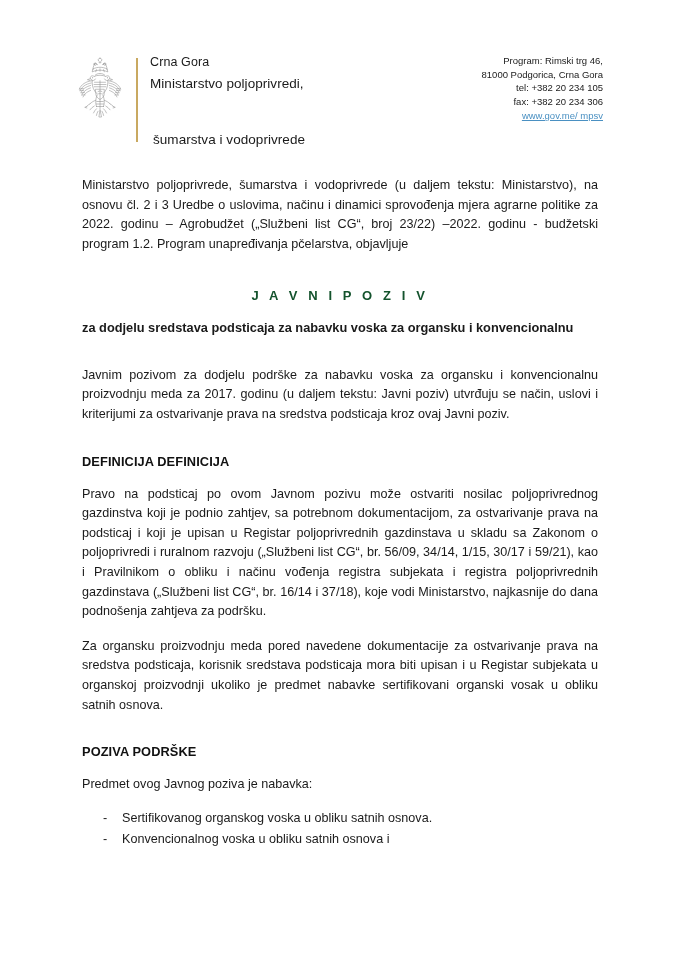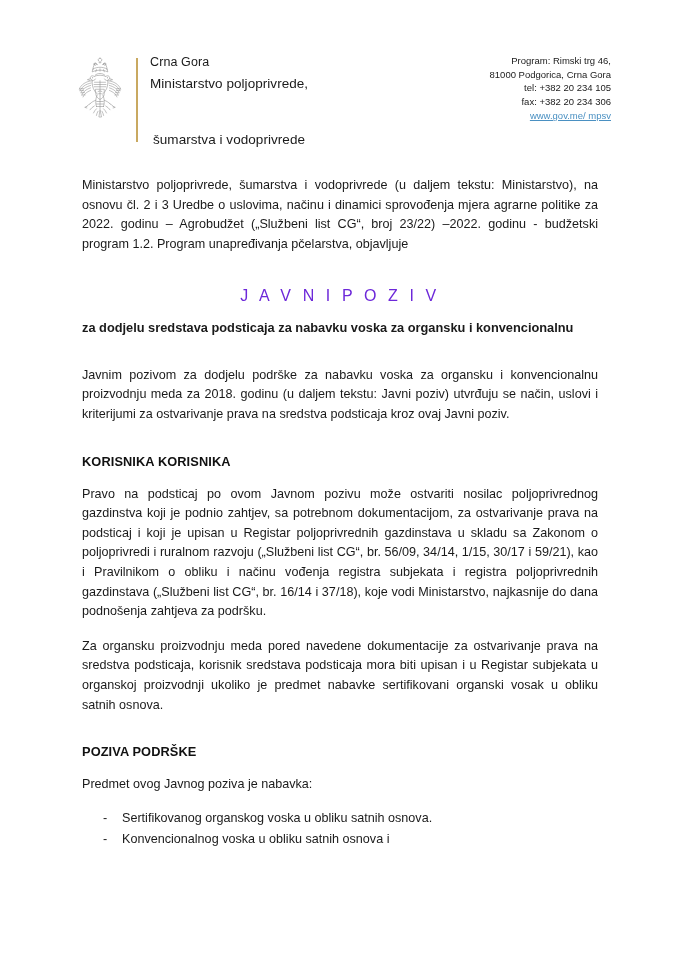--- a/index.html
+++ b/index.html
@@ -20,21 +20,21 @@
   .page {
     position: absolute;
     inset: 0;
     background: #ffffff;
   }
 
   
   .header {
     position: absolute;
     left: 0;
-    right: 0;
+    right: 8px;
     top: 44px;
     height: 96px;
   }
 
   .letterhead {
     position: absolute;
     left: 72px;
     top: 10px;
     display: flex;
     align-items: stretch;
@@ -117,24 +117,24 @@
   .intro {
     margin-bottom: 0;
   }
 
   .title-block {
     margin-top: 32px;
     text-align: center;
   }
 
   .doc-title {
-    font-size: 16px;
-    font-weight: normal;
+    font-size: 13px;
+    font-weight: bold;
     letter-spacing: 3.6px;
-    color: #6d28d9;
+    color: #14532d;
     line-height: 20px;
   }
 
   .doc-subtitle {
     margin-top: 12px;
     font-size: 12.8px;
     font-weight: bold;
     line-height: 19.5px;
     text-align: justify;
     color: #1a1a1a;
@@ -252,21 +252,21 @@
           <path d="M52 114.5c-1.5 2.6-2.6 5.4-3.2 8.4M60 114.5c1.5 2.6 2.6 5.4 3.2 8.4"></path>
           <path d="M56 112l-2.2 14h4.4z"></path>
         </g>
       </svg>
 
       <div class="letterhead-divider"></div>
 
       <div class="letterhead-text">
         <div class="org-country">Crna Gora</div>
         <div class="org-ministry">
-          <span>Ministarstvo poljoprivrede,</span>
+          <span>Ministarstvo poljoprivredi,</span>
           <span class="line2">šumarstva i vodoprivrede</span>
         </div>
       </div>
     </div>
 
     <div class="contact">
       <div>Program: Rimski trg 46,</div>
       <div>81000 Podgorica, Crna Gora</div>
       <div>tel: +382 20 234 105</div>
       <div>fax: +382 20 234 306</div>
@@ -278,26 +278,26 @@
 
     <p class="body-text intro">Ministarstvo poljoprivrede, šumarstva i vodoprivrede (u daljem tekstu: Ministarstvo), na osnovu čl. 2 i 3 Uredbe o uslovima, načinu i dinamici sprovođenja mjera agrarne politike za 2022. godinu – Agrobudžet („Službeni list CG“, broj 23/22) –2022. godinu - budžetski program 1.2. Program unapređivanja pčelarstva, objavljuje</p>
 
     <div class="title-block">
       <div class="doc-title">J A V N I   P O Z I V</div>
     </div>
     <div class="doc-subtitle">za dodjelu sredstava podsticaja za nabavku voska za organsku i konvencionalnu</div>
 
     <div class="section">
       <div class="section-body">
-        <p class="body-text">Javnim pozivom za dodjelu podrške za nabavku voska za organsku i konvencionalnu proizvodnju meda za 2018. godinu (u daljem tekstu: Javni poziv) utvrđuju se način, uslovi i kriterijumi za ostvarivanje prava na sredstva podsticaja kroz ovaj Javni poziv.</p>
+        <p class="body-text">Javnim pozivom za dodjelu podrške za nabavku voska za organsku i konvencionalnu proizvodnju meda za 2017. godinu (u daljem tekstu: Javni poziv) utvrđuju se način, uslovi i kriterijumi za ostvarivanje prava na sredstva podsticaja kroz ovaj Javni poziv.</p>
       </div>
     </div>
 
     <div class="section">
-      <h2 class="section-heading">KORISNIKA KORISNIKA</h2>
+      <h2 class="section-heading">DEFINICIJA DEFINICIJA</h2>
       <div class="section-body">
         <p class="body-text">Pravo na podsticaj po ovom Javnom pozivu može ostvariti nosilac poljoprivrednog gazdinstva koji je podnio zahtjev, sa potrebnom dokumentacijom, za ostvarivanje prava na podsticaj i koji je upisan u Registar poljoprivrednih gazdinstava u skladu sa Zakonom o poljoprivredi i ruralnom razvoju („Službeni list CG“, br. 56/09, 34/14, 1/15, 30/17 i 59/21), kao i Pravilnikom o obliku i načinu vođenja registra subjekata i registra poljoprivrednih gazdinstava („Službeni list CG“, br. 16/14 i 37/18), koje vodi Ministarstvo, najkasnije do dana podnošenja zahtjeva za podršku.</p>
         <p class="body-text">Za organsku proizvodnju meda pored navedene dokumentacije za ostvarivanje prava na sredstva podsticaja, korisnik sredstava podsticaja mora biti upisan i u Registar subjekata u organskoj proizvodnji ukoliko je predmet nabavke sertifikovani organski vosak u obliku satnih osnova.</p>
       </div>
     </div>
 
     <div class="section">
       <h2 class="section-heading">POZIVA PODRŠKE</h2>
       <div class="section-body">
         <p class="body-text">Predmet ovog Javnog poziva je nabavka:</p>

